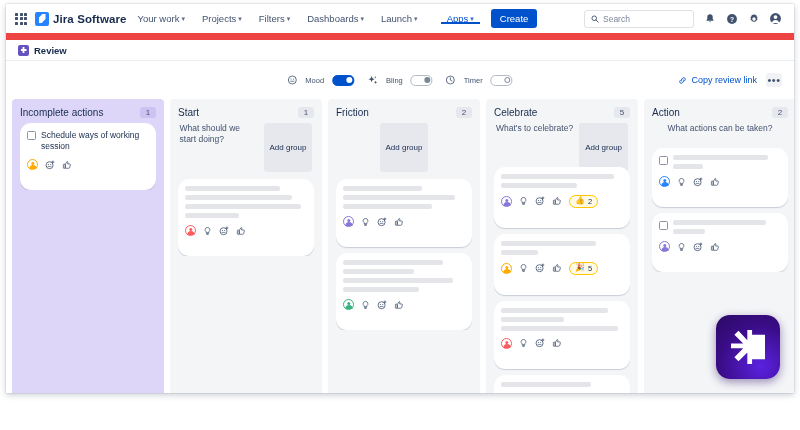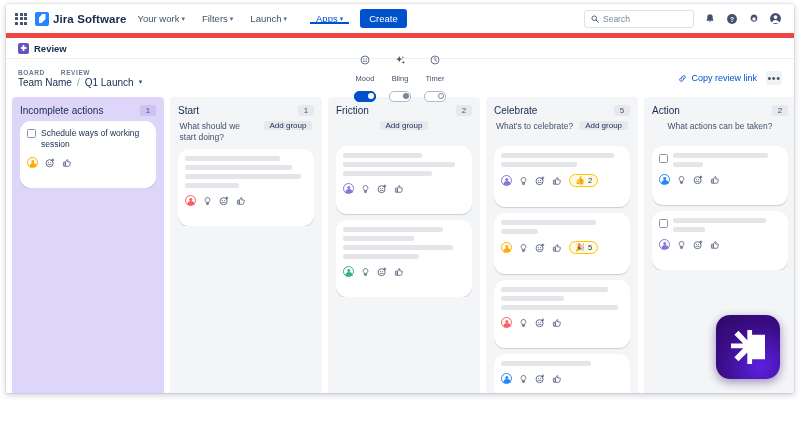--- a/index.html
+++ b/index.html
@@ -2,21 +2,21 @@
 <html><head>
 <meta charset="utf-8">
 <style>
   html,body{margin:0;padding:0;background:#ffffff;}
   body{width:800px;height:430px;overflow:hidden;font-family:"Liberation Sans",sans-serif;-webkit-font-smoothing:antialiased;}
 
   .app{position:relative;width:788px;height:389px;margin:4px auto 0;background:#ffffff;
        box-shadow:0 2px 6px rgba(9,30,66,.22), 0 0 1px rgba(9,30,66,.35);overflow:hidden;}
 
   
-  .topnav{height:29px;background:#fff;border-bottom:5px solid #ef4444;display:flex;align-items:center;padding:0 8px;gap:5px;}
+  .topnav{height:29px;background:#fff;border-bottom:7px solid #ef4444;display:flex;align-items:center;padding:0 8px;gap:5px;}
   .grid-icon{width:14px;height:14px;display:grid;grid-template-columns:repeat(3,1fr);grid-template-rows:repeat(3,1fr);gap:1.5px;padding:1px;box-sizing:border-box;cursor:pointer;}
   .grid-icon i{background:#42526e;border-radius:.5px;}
   .brand{display:flex;align-items:center;gap:4px;margin-left:2px;cursor:pointer;}
   .brand-mark{width:14px;height:14px;border-radius:2px;background:#2684ff;position:relative;flex:none;}
   .brand-mark:after{content:"";position:absolute;left:3.5px;top:2.5px;width:7px;height:9px;
      background:#fff;clip-path:polygon(55% 0,100% 0,100% 55%,45% 100%,0 100%,0 45%);}
   .brand-text{font-size:11.5px;color:#172b4d;font-weight:600;letter-spacing:.1px;}
   .navitem{font-size:9.5px;color:#42526e;padding:0 6px;display:flex;align-items:center;gap:2px;cursor:pointer;white-space:nowrap;text-align:center;}
   .navitem.active{color:#0052cc;box-shadow:inset 0 -2px 0 #0052cc;margin-left:12px;}
   .caret{font-size:7px;opacity:.85;}
@@ -36,21 +36,21 @@
   
   .header{height:38px;display:flex;align-items:center;padding:0 12px;background:#fff;position:relative;}
   .crumbs{display:flex;flex-direction:column;gap:1px;}
   .crumb-labels{display:flex;gap:16px;font-size:6.5px;letter-spacing:.6px;color:#6b778c;font-weight:700;}
   .crumb-vals{display:flex;align-items:center;gap:5px;font-size:10px;color:#172b4d;}
   .crumb-vals .sep{color:#97a0af;}
   .crumb-vals .lk{cursor:pointer;}
   .crumb-vals .cd{font-size:7px;color:#42526e;}
 
   .tools{position:absolute;left:50%;transform:translateX(-50%);display:flex;gap:13px;align-items:flex-start;}
-  .tool{display:flex;flex-direction:column;align-items:center;gap:8px;cursor:pointer;}
+  .tool{display:flex;flex-direction:row;align-items:center;gap:8px;cursor:pointer;}
   .tool .ti{height:11px;display:flex;align-items:center;justify-content:center;color:#42526e;}
   .tool .tl{font-size:7.5px;color:#42526e;}
   .sw{width:20px;height:9px;border-radius:5px;border:1px solid #b3bac5;background:#fff;position:relative;}
   .sw:after{content:"";position:absolute;top:1px;right:1px;width:6px;height:6px;border-radius:50%;background:#7a869a;}
   .sw.on{background:#0052cc;border-color:#0052cc;}
   .sw.on:after{background:#fff;}
   .sw.clock:after{background:#fff;border:1.2px solid #7a869a;box-sizing:border-box;}
 
   .hdr-right{margin-left:auto;display:flex;align-items:center;gap:9px;}
   .copylink{display:flex;align-items:center;gap:4px;color:#0052cc;font-size:9px;cursor:pointer;}
@@ -60,21 +60,21 @@
   .board{display:flex;gap:6px;padding:0 6px;height:303px;box-sizing:border-box;background:#fff;align-items:flex-start;}
   .col{width:152px;flex:none;border-radius:4px;background:#f4f5f7;height:303px;box-sizing:border-box;
        padding:8px 8px 0;display:flex;flex-direction:column;overflow:hidden;}
   .col.first{background:#ddd6f8;}
   .col-head{display:flex;align-items:center;justify-content:space-between;margin-bottom:5px;}
   .col-title{font-size:10px;font-weight:400;color:#172b4d;}
   .col-count{font-size:8px;color:#42526e;background:#e6e8ee;border-radius:3px;padding:1px 4px;min-width:8px;text-align:center;}
   .col.first .col-count{background:#cdc2f2;}
   .col-sub{display:flex;align-items:flex-start;justify-content:center;gap:6px;margin-bottom:7px;min-height:18px;}
   .col-prompt{font-size:8.5px;color:#42526e;line-height:1.25;max-width:78px;}
-  .addgroup{background:#e6e8ee;color:#172b4d;font-size:8px;border-radius:3px;padding:0 6px;white-space:nowrap;cursor:pointer;flex:none;}
+  .addgroup{background:#e6e8ee;color:#172b4d;font-size:8px;border-radius:3px;padding:20px 6px;white-space:nowrap;cursor:pointer;flex:none;}
 
   .cards{display:flex;flex-direction:column;gap:6px;overflow:hidden;}
   .card{background:#fff;border-radius:11px;padding:7px 7px 20px;box-shadow:0 1px 1px rgba(9,30,66,.18);cursor:pointer;}
   .card-text{display:flex;flex-direction:column;gap:4px;margin-bottom:7px;}
   .ln{height:5px;border-radius:2px;background:#e3e5e9;}
   .card-row{display:flex;align-items:flex-start;gap:5px;}
   .cb{width:7px;height:7px;border:1px solid #8993a4;border-radius:1.5px;flex:none;margin-top:1px;cursor:pointer;}
   .todo-text{font-size:8.5px;color:#172b4d;line-height:1.3;}
 
   .acts{display:flex;align-items:center;gap:7px;}
@@ -117,21 +117,29 @@
     <div class="brand">
       <span class="brand-mark"></span>
       <span class="brand-text">Jira Software</span>
     </div>
 
     <div class="navitem">
       <span>Your work</span>
       <span class="caret">▾</span>
     </div>
     <div class="navitem">
+      <span>Projects</span>
+      <span class="caret">▾</span>
+    </div>
+    <div class="navitem">
       <span>Filters</span>
+      <span class="caret">▾</span>
+    </div>
+    <div class="navitem">
+      <span>Dashboards</span>
       <span class="caret">▾</span>
     </div>
     <div class="navitem">
       <span>Launch</span>
       <span class="caret">▾</span>
     </div>
     <div class="navitem active">
       <span>Apps</span>
       <span class="caret">▾</span>
     </div>
@@ -173,32 +181,20 @@
       </div>
     </div>
   </div>
 
   <div class="appbar">
     <span class="sq"></span>
     <span class="nm">Review</span>
   </div>
 
   <div class="header">
-    <div class="crumbs">
-      <div class="crumb-labels">
-        <span>BOARD</span>
-        <span>REVIEW</span>
-      </div>
-      <div class="crumb-vals">
-        <span class="lk">Team Name</span>
-        <span class="sep">/</span>
-        <span class="lk">Q1 Launch</span>
-        <span class="cd">▾</span>
-      </div>
-    </div>
 
     <div class="tools">
       <div class="tool">
         <span class="ti">
           <svg width="10" height="10" viewBox="0 0 16 16">
               <circle cx="8" cy="8" r="6.4" fill="none" stroke="#42526e" stroke-width="1.3"></circle>
               <circle cx="5.9" cy="6.4" r=".9" fill="#42526e"></circle>
               <circle cx="10.1" cy="6.4" r=".9" fill="#42526e"></circle>
               <path d="M5.4 10h5.2" stroke="#42526e" stroke-width="1.2" stroke-linecap="round"></path>
             </svg>

